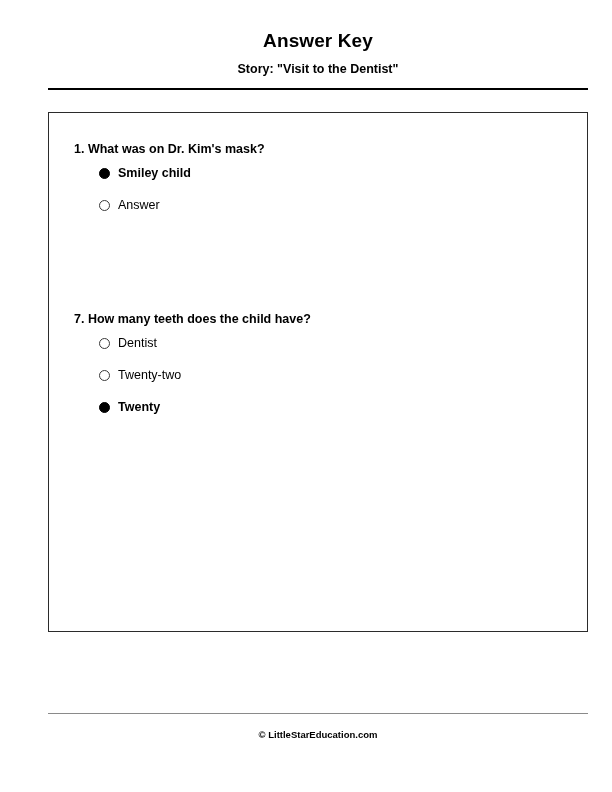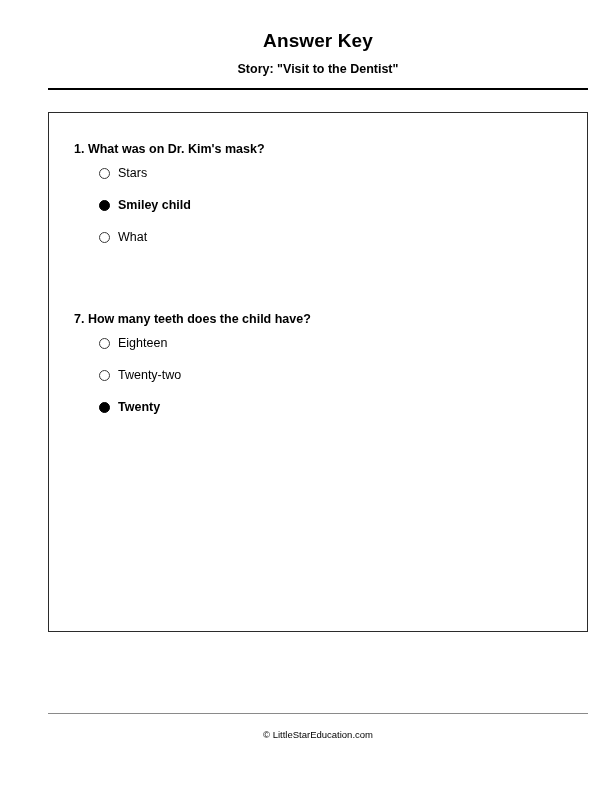--- a/index.html
+++ b/index.html
@@ -165,61 +165,57 @@
     height: 0;
     border-top: 1px solid #8a8a8a;
   }
   .footer-text {
     position: absolute;
     left: 36px;
     top: 729px;
     width: 540px;
     text-align: center;
     font-size: 9.5px;
-    font-weight: normal;
+    font-weight: bold;
     color: #000000;
   }
 </style>
 </head>
 <body>
 
 <div class="page">
 
   <div class="header">
     <div class="doc-title">Answer Key</div>
     <div class="doc-subtitle">Story: "Visit to the Dentist"</div>
   </div>
   <div class="header-rule"></div>
 
   <div class="content-box">
 
     <div class="question-block q1">
       <div class="question-text">1. What was on Dr. Kim's mask?</div>
       <ul class="options">
-        <li class="option-row">
-          <span class="radio empty"></span>
-          <span class="option-label">Stars</span>
-        </li>
         <li class="option-row selected">
           <span class="radio filled"></span>
           <span class="option-label">Smiley child</span>
         </li>
         <li class="option-row">
           <span class="radio empty"></span>
-          <span class="option-label">What</span>
+          <span class="option-label">Answer</span>
         </li>
       </ul>
     </div>
 
     <div class="question-block q2">
       <div class="question-text">7. How many teeth does the child have?</div>
       <ul class="options">
         <li class="option-row">
           <span class="radio empty"></span>
-          <span class="option-label">Eighteen</span>
+          <span class="option-label">Dentist</span>
         </li>
         <li class="option-row">
           <span class="radio empty"></span>
           <span class="option-label">Twenty-two</span>
         </li>
         <li class="option-row selected">
           <span class="radio filled"></span>
           <span class="option-label">Twenty</span>
         </li>
       </ul>

